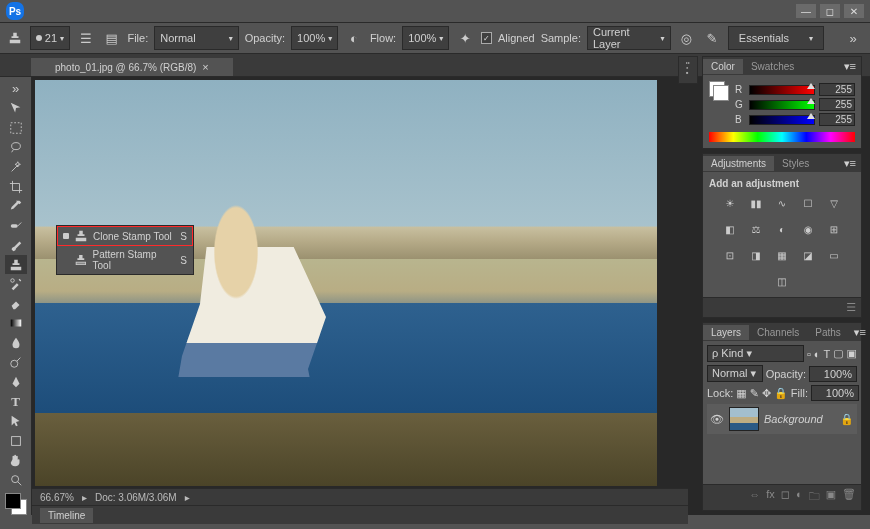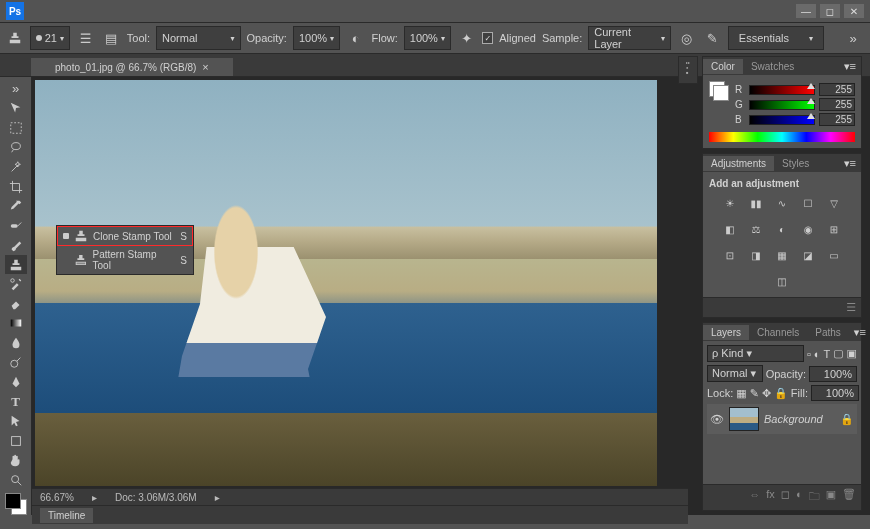--- a/index.html
+++ b/index.html
@@ -24,21 +24,21 @@
   .ps-logo {
     width: 18px;
     height: 18px;
     background: #1473e6;
     color: #fff;
     display: flex;
     align-items: center;
     justify-content: center;
     font-weight: bold;
     font-size: 10px;
-    border-radius: 0;
+    border-radius: 7px;
     margin-right: 10px;
   }
   .menus {
     display: flex;
     gap: 2px;
   }
   .menu-item {
     padding: 2px 7px;
     cursor: pointer;
   }
@@ -273,21 +273,21 @@
   }
   .statusbar {
     position:absolute;
     left:32px;
     bottom:24px;
     height:16px;
     background:#3a3a3a;
     width:640px;
     display:flex;
     align-items:center;
-    gap:18px;
+    gap:8px;
     padding:0 8px;
     font-size:10px;
     color:#bbb;
     border-top:1px solid #2a2a2a;
   }
   .timeline-bar {
     position:absolute;
     left:32px;
     bottom:5px;
     height:18px;
@@ -319,21 +319,21 @@
         <path fill="#ccc" d="M6 2h4v4h2v2H4V6h2zM2 10h12v4H2z"></path>
       </svg>
   </div>
   <div class="opt-box">
     <span style="width:6px;height:6px;border-radius:50%;background:#ccc;display:inline-block"></span>
     <span>21</span>
     <span class="caret">▾</span>
   </div>
   <div class="tool">☰</div>
   <div class="tool">▤</div>
-  <span class="opt-label">Tool:</span>
+  <span class="opt-label">File:</span>
   <div class="opt-box">
       <span>Normal</span>
       <span class="caret" style="margin-left:30px">▾</span>
     </div>
   <span class="opt-label">Opacity:</span>
   <div class="opt-box">
       <span>100%</span>
       <span class="caret">▾</span>
     </div>
   <div class="tool">◐</div>

